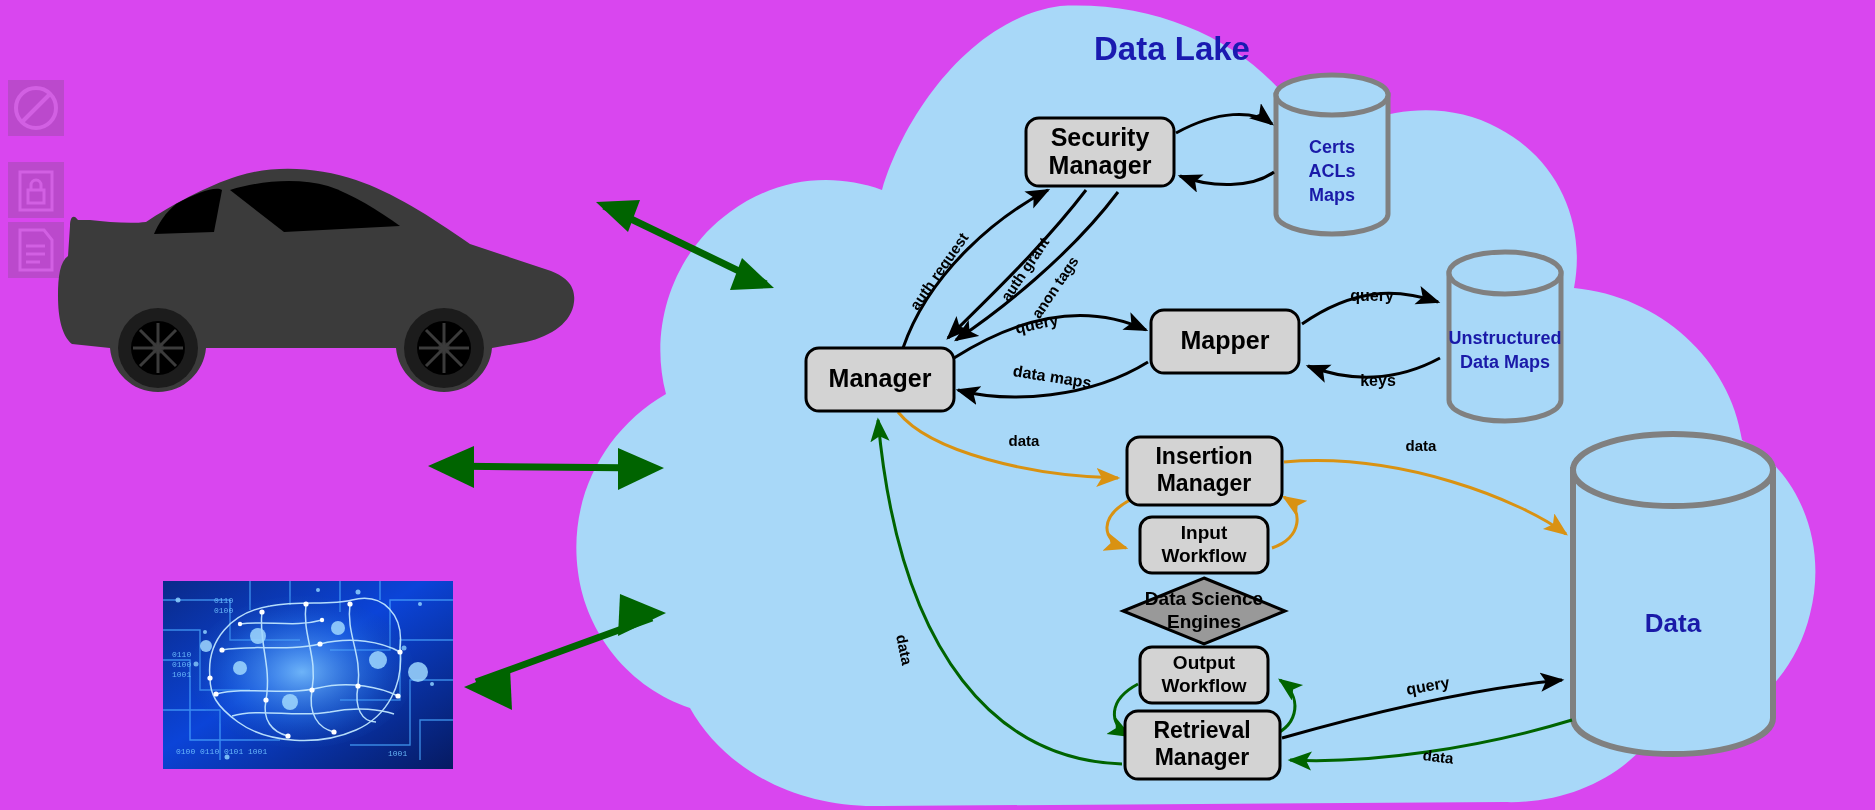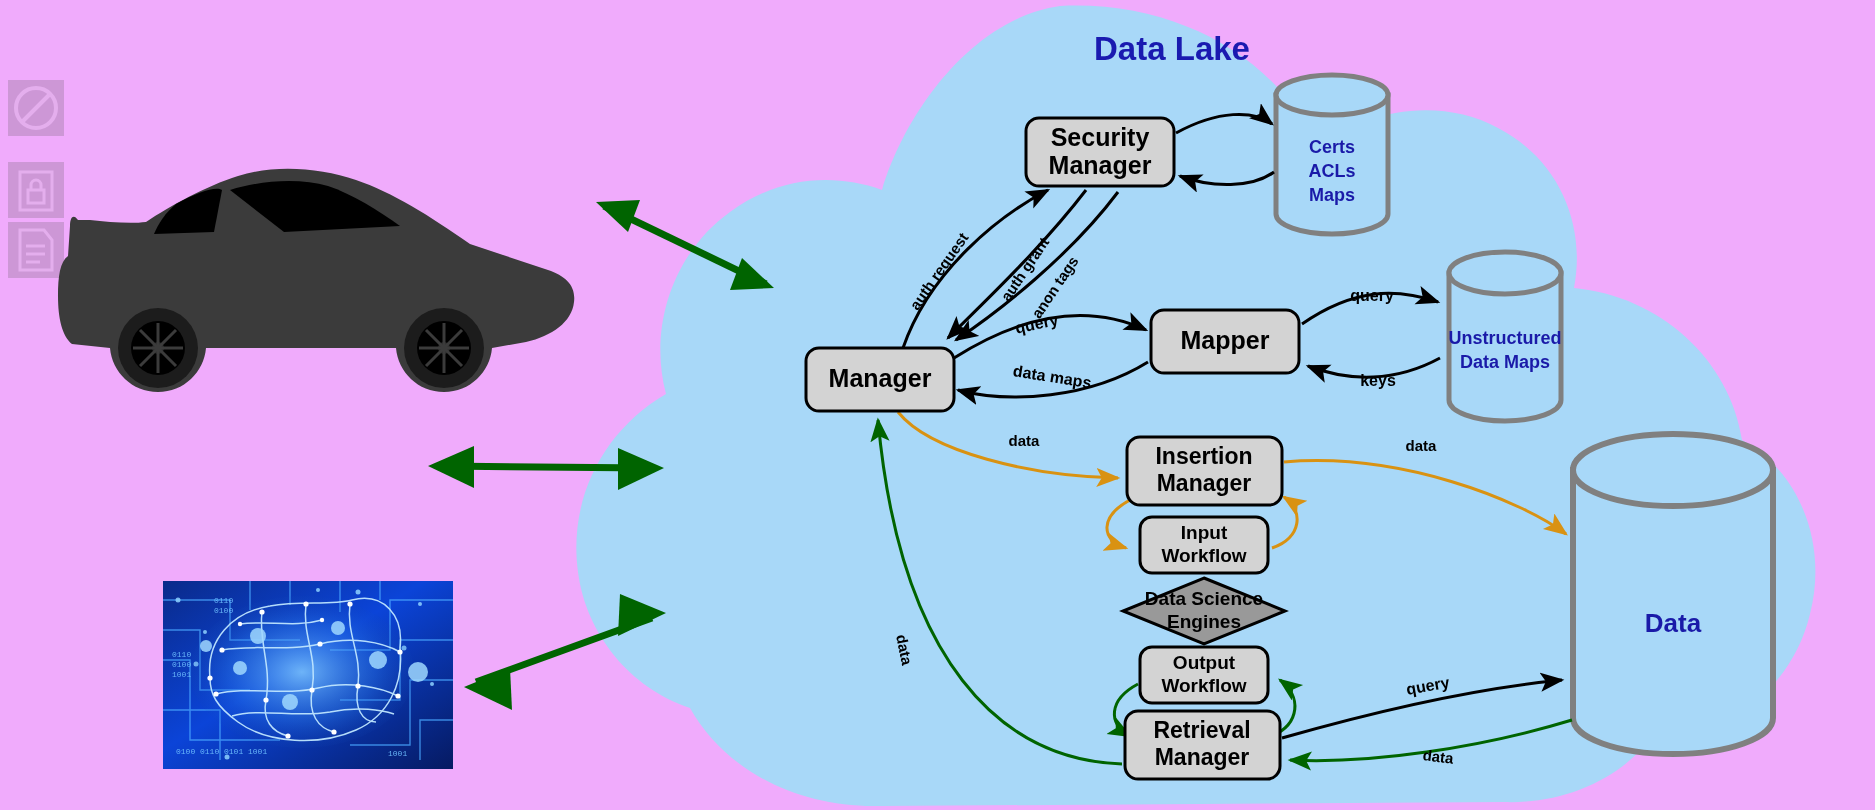--- a/index.html
+++ b/index.html
@@ -4,21 +4,21 @@
 <style>
   html, body {
     margin: 0;
     padding: 0;
     background: #000000;
   }
   #stage {
     position: relative;
     width: 1875px;
     height: 810px;
-    background: #f0abfc;
+    background: #d946ef;
     overflow: hidden;
     font-family: "Liberation Sans", sans-serif;
   }
   #stage svg.layer {
     position: absolute;
     top: 0;
     left: 0;
     width: 1875px;
     height: 810px;
   }

